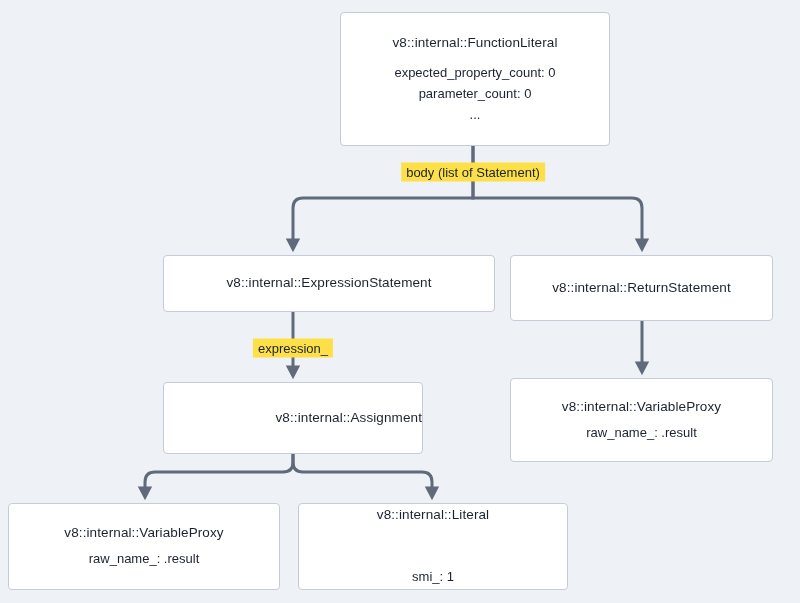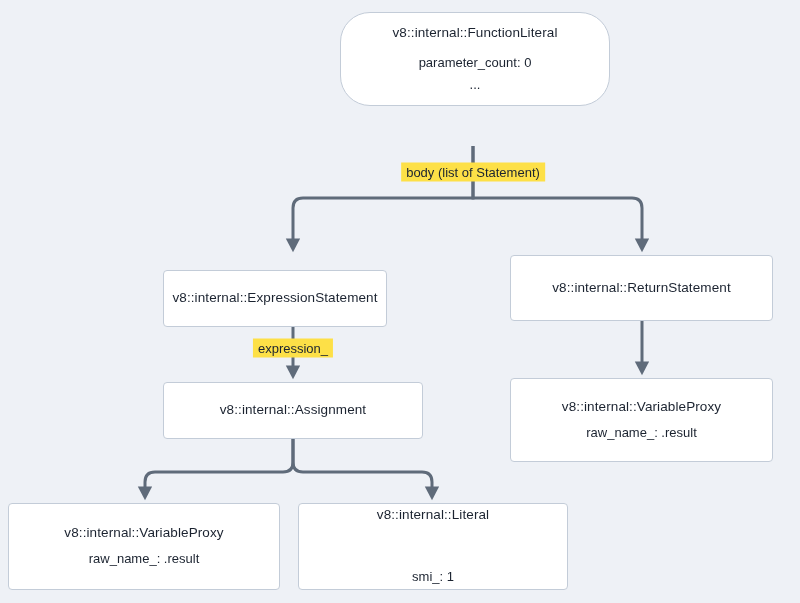--- a/index.html
+++ b/index.html
@@ -85,34 +85,35 @@
     <g id="edge-paths">
         <path d="M 473 146 L 473 198 L 303 198 Q 293 198 293 208 L 293 245" fill="none" stroke="#5f6b7a" stroke-width="3" stroke-linecap="butt" marker-end="url(#arrowhead)"></path>
         <path d="M 473 146 L 473 198 L 632 198 Q 642 198 642 208 L 642 245" fill="none" stroke="#5f6b7a" stroke-width="3" stroke-linecap="butt" marker-end="url(#arrowhead)"></path>
         <path d="M 293 312 L 293 372" fill="none" stroke="#5f6b7a" stroke-width="3" stroke-linecap="butt" marker-end="url(#arrowhead)"></path>
         <path d="M 642 312 L 642 368" fill="none" stroke="#5f6b7a" stroke-width="3" stroke-linecap="butt" marker-end="url(#arrowhead)"></path>
         <path d="M 293 439 L 293 462 Q 293 472 283 472 L 155 472 Q 145 472 145 482 L 145 493" fill="none" stroke="#5f6b7a" stroke-width="3" stroke-linecap="butt" marker-end="url(#arrowhead)"></path>
         <path d="M 293 439 L 293 462 Q 293 472 303 472 L 422 472 Q 432 472 432 482 L 432 493" fill="none" stroke="#5f6b7a" stroke-width="3" stroke-linecap="butt" marker-end="url(#arrowhead)"></path>
       </g>
   </svg>
   <div id="node-layer">
-      <div class="node-box" style="left: 340px; top: 12px; width: 270px; height: 94px; border-radius: 30px;">
+      <div class="node-box" style="left: 340px; top: 12px; width: 270px; height: 134px;">
         <div class="node-title">v8::internal::FunctionLiteral</div>
         <div class="node-attrs">
+          <div class="node-attr">expected_property_count: 0</div>
           <div class="node-attr">parameter_count: 0</div>
           <div class="node-attr">...</div>
         </div>
       </div>
-      <div class="node-box" style="left: 163px; top: 270px; width: 224px; height: 57px; align-items: center;">
+      <div class="node-box" style="left: 163px; top: 255px; width: 332px; height: 57px; align-items: center;">
         <div class="node-title">v8::internal::ExpressionStatement</div>
       </div>
       <div class="node-box" style="left: 510px; top: 255px; width: 263px; height: 66px;">
         <div class="node-title">v8::internal::ReturnStatement</div>
       </div>
-      <div class="node-box" style="left: 163px; top: 382px; width: 260px; height: 57px;">
+      <div class="node-box" style="left: 163px; top: 382px; width: 260px; height: 72px; align-items: flex-end;">
         <div class="node-title">v8::internal::Assignment</div>
       </div>
       <div class="node-box" style="left: 510px; top: 378px; width: 263px; height: 84px;">
         <div class="node-title">v8::internal::VariableProxy</div>
         <div class="node-attrs single">
           <div class="node-attr">raw_name_: .result</div>
         </div>
       </div>
       <div class="node-box" style="left: 8px; top: 503px; width: 272px; height: 87px;">
         <div class="node-title">v8::internal::VariableProxy</div>

